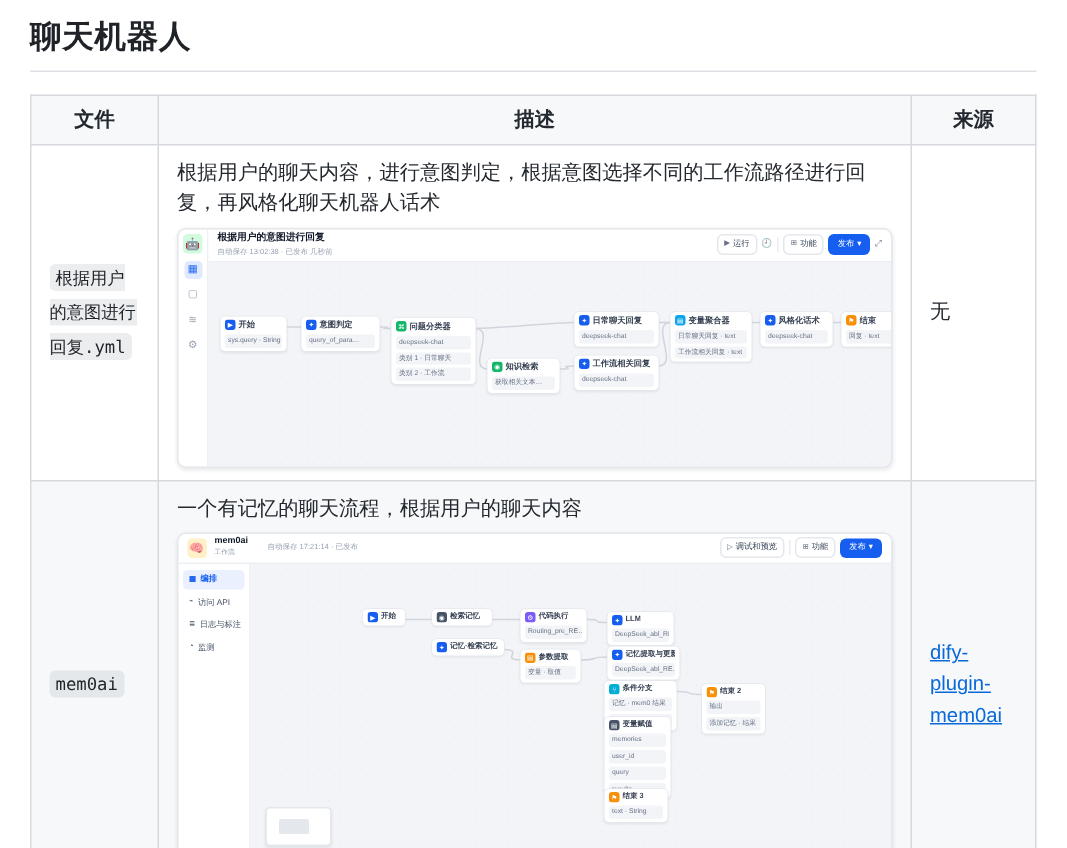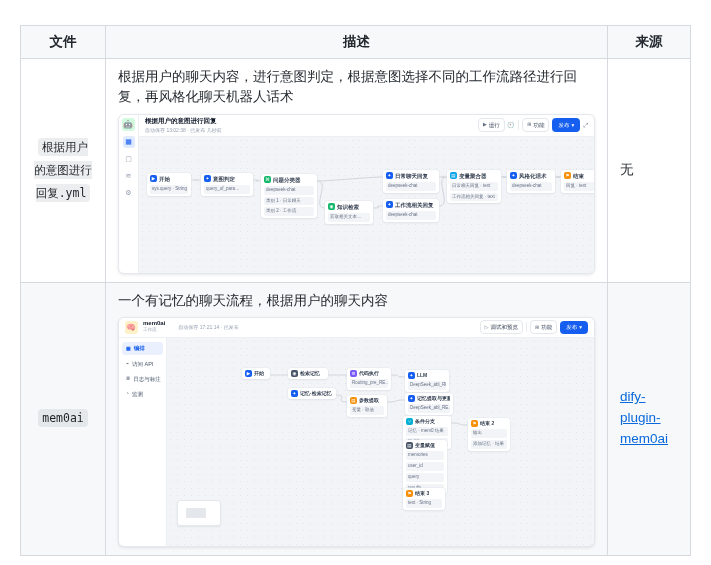--- a/index.html
+++ b/index.html
@@ -7,21 +7,21 @@
   body { font-family:"Liberation Sans", sans-serif; color:#24292f; }
   .page { padding:10px 20px 20px 20px; }
 
   h1.title { font-size:21px; font-weight:700; color:#1f2328; padding-bottom:9px;
              border-bottom:1px solid #dde1e5; letter-spacing:.5px; }
 
   table.doc { border-collapse:collapse; width:100%; margin-top:15px; font-size:13.5px; }
   table.doc th, table.doc td { border:1px solid #d6dade; }
   table.doc th { background:#f6f8fa; font-weight:700; text-align:center; padding:7px 6px; }
   table.doc td { padding:8px 12px; vertical-align:middle; }
-  td.c-file  { width:85px; text-align:center; padding:8px 10px; line-height:1.7;margin-top:46px; }
+  td.c-file  { width:85px; text-align:left; padding:8px 10px; line-height:1.7;margin-top:46px; }
   td.c-src   { width:83px; }
   td.c-desc  { vertical-align:top; padding:7px 10px 10px 10px; line-height:1.5; }
   tr.row-even td { background:#f6f8fa; }
   code.chip { background:rgba(175,184,193,.25); border-radius:4px; padding:2px 4px;
               font-family:"DejaVu Sans Mono", monospace; font-size:11.5px; color:#1f2328; }
   a.src-link { color:#0969da; text-decoration:underline; word-break:break-word; line-height:1.55; }
 
   
   .shot { margin-top:6px; border:1px solid #e4e7ec; border-radius:6px; overflow:hidden;
           background:#f2f4f7; box-shadow:0 1px 3px rgba(16,24,40,.10); position:relative; }
@@ -84,20 +84,21 @@
 
   .minimap { position:absolute; left:10px; bottom:20px; width:44px; height:26px; background:#fff;
              border:1px solid #e4e7ec; border-radius:3px; box-shadow:0 1px 2px rgba(16,24,40,.08); }
   .minimap .blob { position:absolute; left:8px; top:7px; width:20px; height:10px; background:#e4e7ec; border-radius:1px; }
 </style>
 </head>
 <body>
 
 <div class="page">
 
+  <h1 class="title">聊天机器人</h1>
 
   <table class="doc">
     <colgroup>
         <col style="width:85px">
         <col>
         <col style="width:83px">
       </colgroup>
     <thead>
       <tr>
         <th>文件</th>

